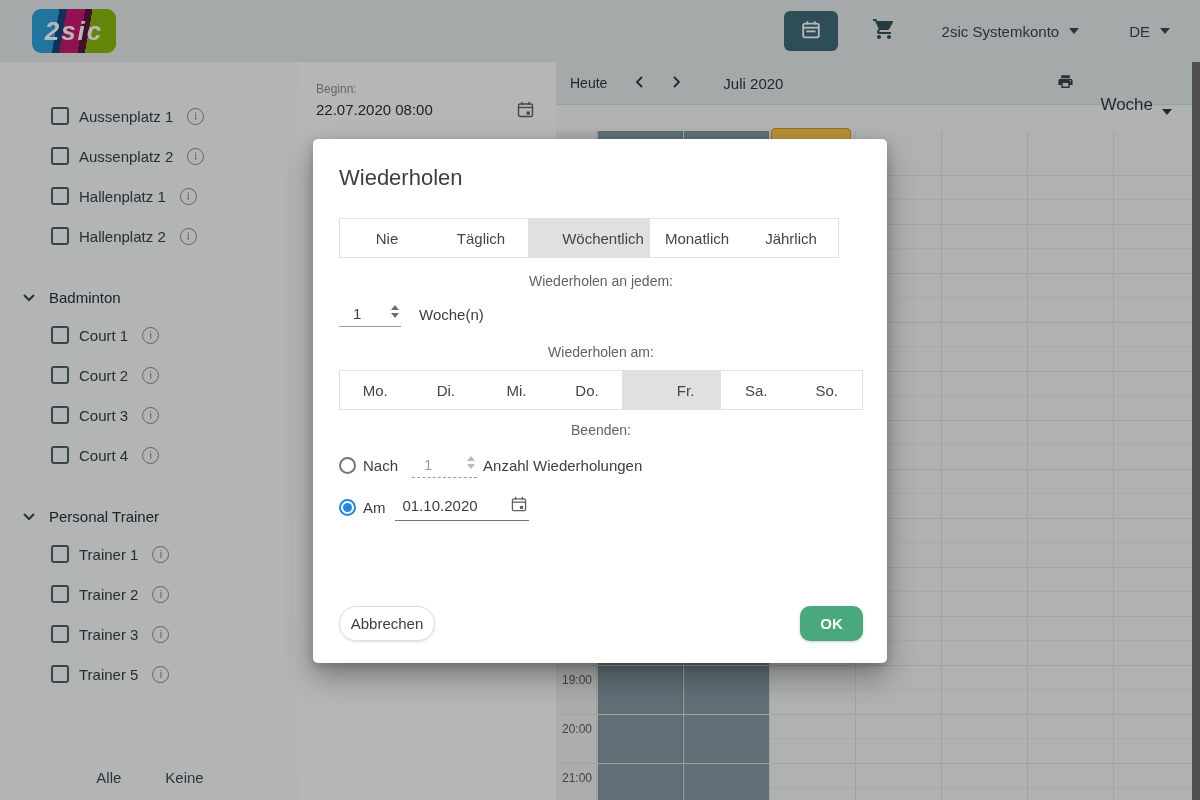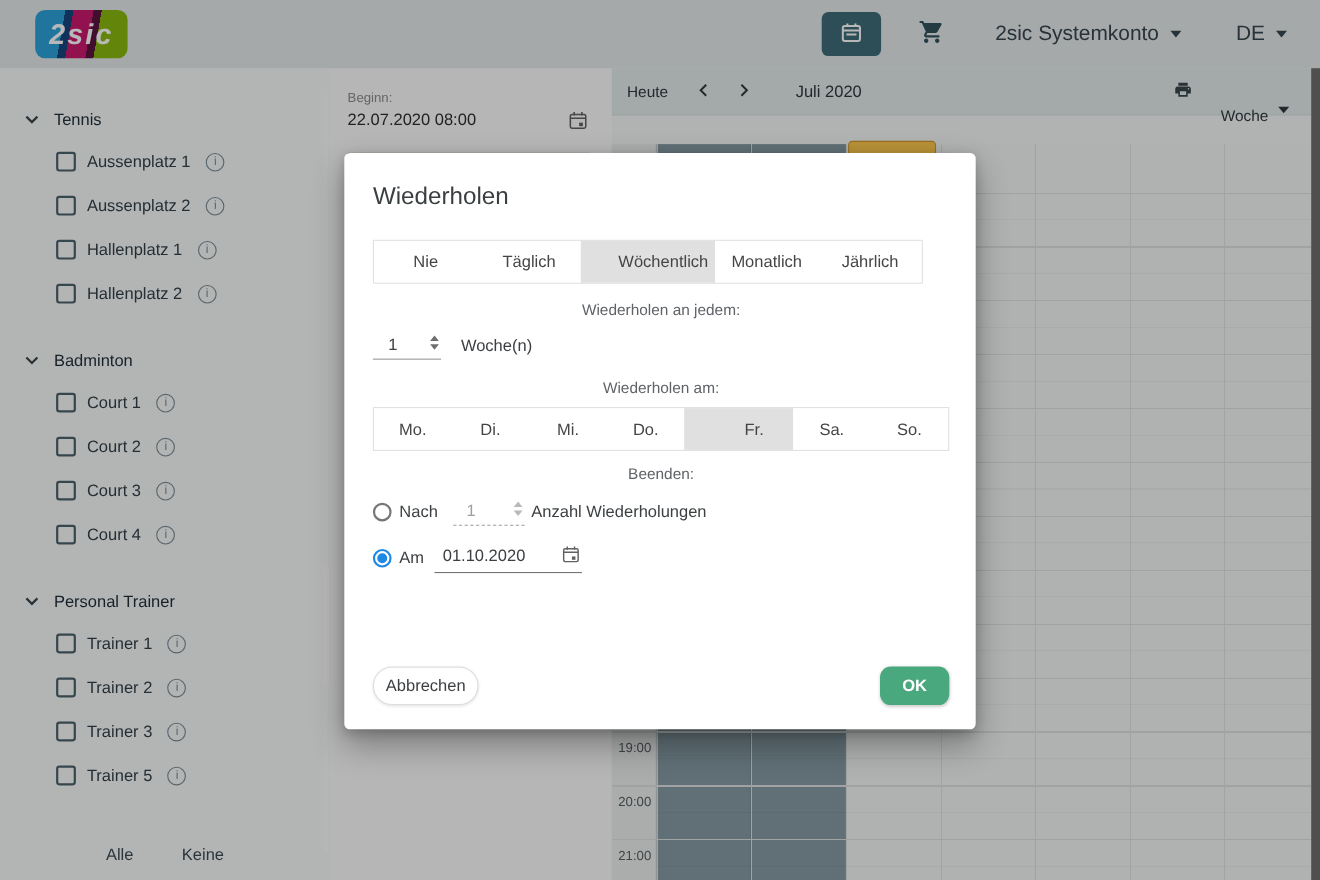--- a/index.html
+++ b/index.html
@@ -10,21 +10,21 @@
   
   .topbar { position:absolute; top:0; left:0; right:0; height:62px; background:#e7eaea;
             display:flex; align-items:center; z-index:1; }
   .logo { margin-left:32px; width:84px; height:44px; border-radius:9px; overflow:hidden;
           display:flex; align-items:center; justify-content:center;
           background:linear-gradient(100deg,#2ba3db 0%,#2ba3db 30%,#14467c 30%,#14467c 38%,#cb1970 38%,#cb1970 58%,#5c1440 58%,#5c1440 66%,#8aba0f 66%,#8aba0f 100%);
           color:#fff; font-size:26px; font-weight:bold; font-style:italic; letter-spacing:2px; }
   .cal-btn { margin-left:auto; width:54px; height:40px; border-radius:6px; background:#406d79;
              display:flex; align-items:center; justify-content:center; border:none; cursor:pointer; }
   .cart-btn { margin-left:34px; display:flex; align-items:center; cursor:pointer; }
-  .tb-drop { display:flex; align-items:center; gap:10px; font-size:19px; color:#36474f; cursor:pointer; }
+  .tb-drop { display:flex; align-items:center; gap:10px; font-size:15px; color:#36474f; cursor:pointer; }
   .account { margin-left:46px; }
   .lang { margin-left:50px; margin-right:30px; }
   .caret { width:0; height:0; border-left:5px solid transparent; border-right:5px solid transparent;
            border-top:6px solid #36474f; }
 
   
   .sidebar { position:absolute; left:0; top:62px; width:300px; height:738px; background:#f9fafa;
              padding-top:34px; overflow:hidden; }
   .section:not(:first-child) { margin-top:28px; }
   .sec-header { height:26px; display:flex; align-items:center; padding-left:22px; gap:13px;
@@ -55,22 +55,22 @@
 
   
   .calendar { position:absolute; left:556px; top:62px; width:636px; height:738px; overflow:hidden; }
   .cal-toolbar { height:43px; background:#e3eaeb; display:flex; align-items:center;
                  font-size:14px; color:#2e3a3d; border-bottom:1px solid rgba(0,0,0,0.05); }
   .tb-today { margin-left:14px; cursor:pointer; }
   .nav { margin-left:26px; display:flex; cursor:pointer; }
   .nav + .nav { margin-left:22px; }
   .cal-title { margin-left:40px; font-size:15px; }
   .print-btn { margin-left:auto; display:flex; cursor:pointer; }
-  .view-drop { margin-left:26px; margin-right:20px; display:flex; align-items:flex-start; gap:9px;
-               font-size:14px; cursor:pointer;margin-top:44px; }
+  .view-drop { margin-left:26px; margin-right:20px; display:flex; align-items:flex-end; gap:9px;
+               font-size:17px; cursor:pointer;margin-top:44px; }
   .view-drop .caret { border-top-color:#2e3a3d; }
   .day-header { height:25px; background:#f1f3f3; display:flex; font-size:13px; font-weight:700;
                 color:#2b2e2f; border-bottom:1px solid rgba(0,0,0,0.14); overflow:hidden; }
   .gutter-cell { width:41px; flex:0 0 auto; border-right:1px solid rgba(0,0,0,0.06); }
   .day-cell { width:86px; flex:0 0 auto; display:flex; align-items:center; justify-content:center;
               border-right:1px solid rgba(0,0,0,0.06); }
   .grid { position:absolute; top:69px; left:0; right:0; bottom:0; background:#f4f6f6; overflow:hidden; }
   .gutter-bg { position:absolute; left:0; top:0; bottom:0; width:41px; background:#edf0f0;
                border-right:1px solid #dcdede; }
   .vlines { position:absolute; left:41px; top:0; right:0; bottom:0;
@@ -175,26 +175,20 @@
     </div>
     <div class="tb-drop lang">
       <span>DE</span>
       <span class="caret"></span>
     </div>
   </div>
 
   <div class="sidebar">
     <div id="sidebar-sections">
         <div class="section">
-          <div class="sec-header">
-            <span><svg width="14" height="9" viewBox="0 0 14 9" fill="none" stroke="#37474f" stroke-width="2">
-                <polyline points="2,2 7,7 12,2"></polyline>
-              </svg></span>
-            <span class="sec-label">Tennis</span>
-          </div>
           <div class="srow">
             <span class="cb"></span>
             <span class="srow-label">Aussenplatz 1</span>
             <span class="info">i</span>
           </div>
           <div class="srow">
             <span class="cb"></span>
             <span class="srow-label">Aussenplatz 2</span>
             <span class="info">i</span>
           </div>

